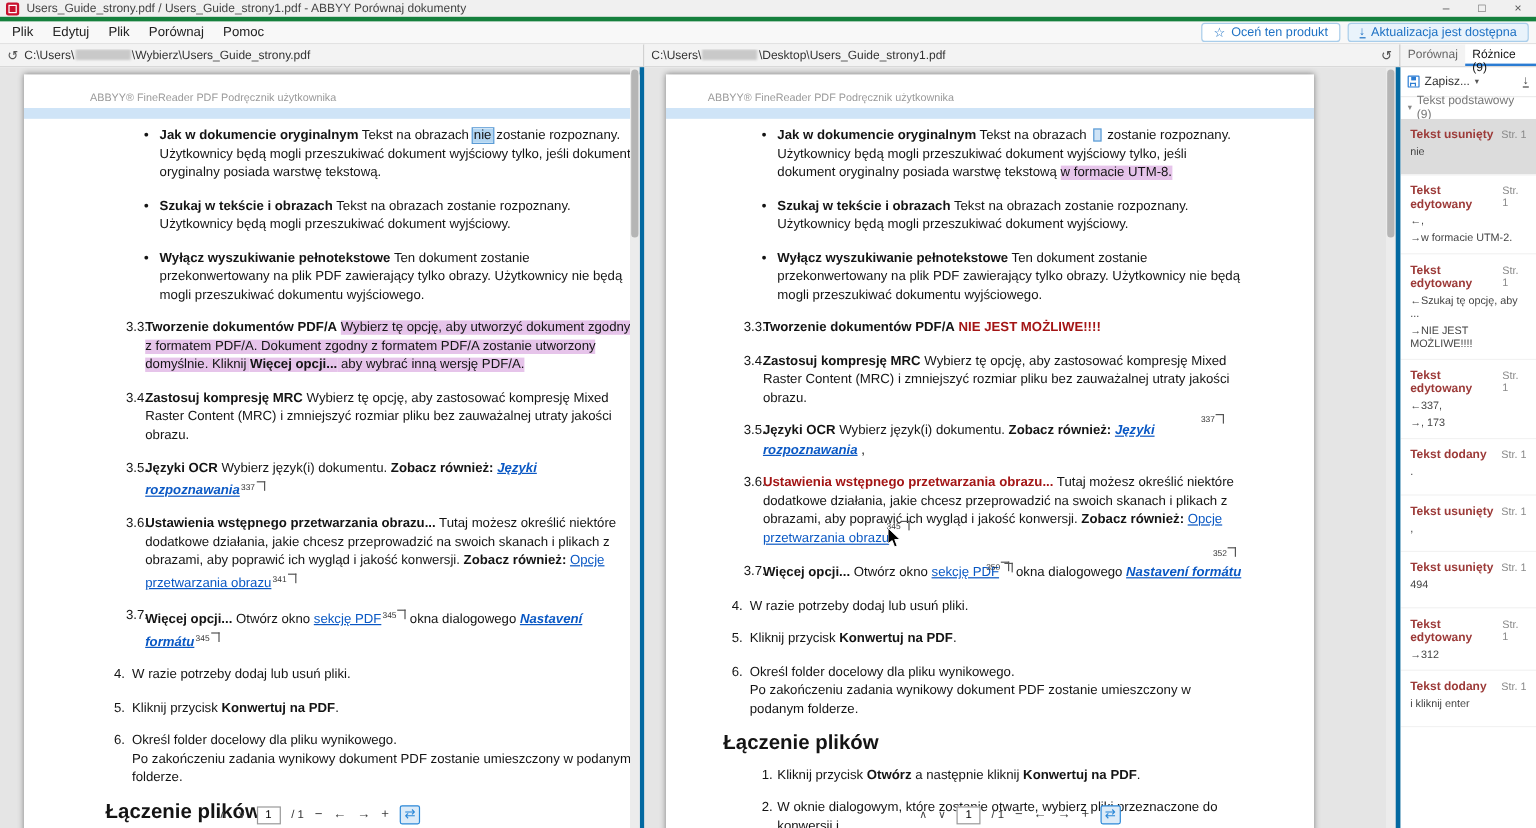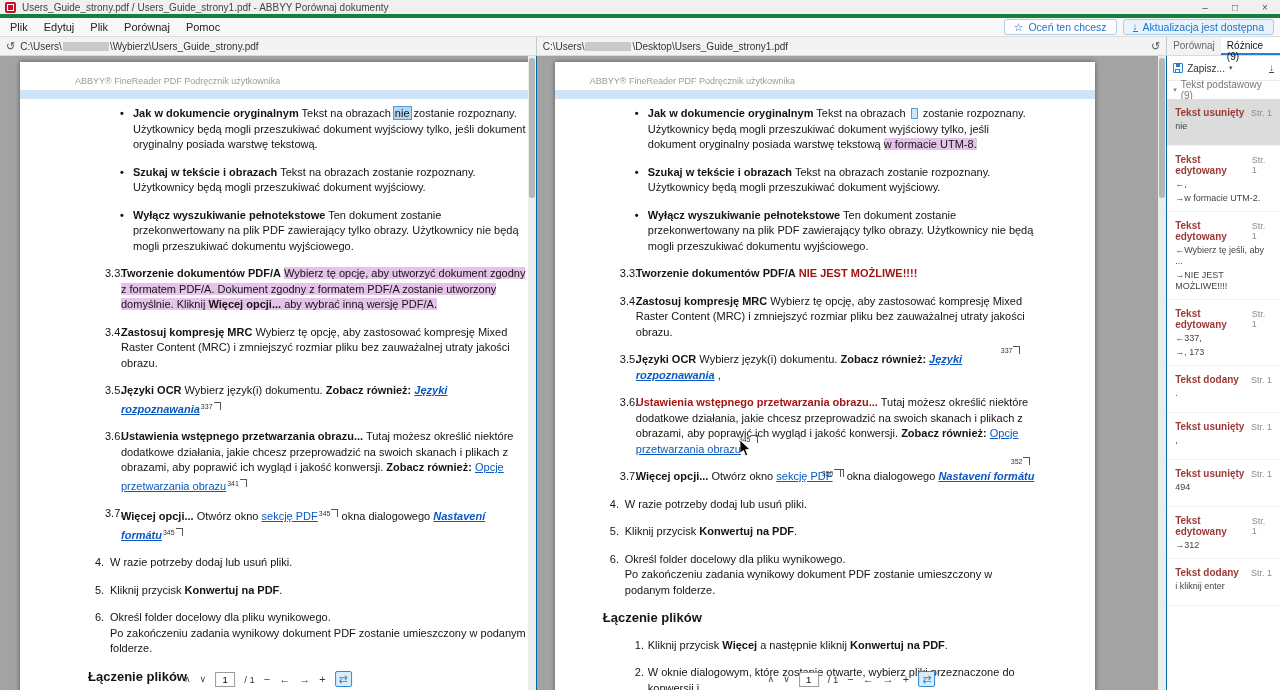--- a/index.html
+++ b/index.html
@@ -28,35 +28,35 @@
   .main{display:flex;height:653px;}
   .pane{position:relative;box-sizing:border-box;}
   .pane-left{width:585px;}
   .pane-right{width:687px;}
   .pane-header{height:19px;background:#f3f3f3;border-bottom:1px solid #d9d9d9;border-right:1px solid #c9c9c9;
     display:flex;align-items:center;font-size:10px;color:#333;padding:0 6px;gap:5px;box-sizing:border-box;white-space:nowrap;overflow:hidden;}
   .hist-icon{color:#555;font-size:11px;flex:0 0 auto;}
   .path{overflow:hidden;text-overflow:ellipsis;}
   .redacted{display:inline-block;width:46px;height:9px;background:#c9c9c9;border-radius:1px;filter:blur(0.7px);vertical-align:-1px;margin:0 1px;}
   .spacer{flex:1;}
-  .doc-area{position:absolute;top:19px;bottom:0;left:0;right:0;background:#a3a3a3;overflow:hidden;border-right:1px solid #0369a1;}
+  .doc-area{position:absolute;top:19px;bottom:0;left:0;right:0;background:#e5e5e5;overflow:hidden;border-right:4px solid #0369a1;}
 
   .page{position:absolute;top:6px;background:#fff;box-shadow:0 0 5px rgba(0,0,0,.45);height:940px;overflow:hidden;}
   .page-left{left:20px;width:550px;}
   .page-right{left:18px;width:540px;}
   .page-head{margin-top:14px;font-size:9px;color:#9a9a9a;}
   .page-left .page-head{padding-left:55px;}
   .page-right .page-head{padding-left:35px;}
   .stripe{height:9px;background:#cfe4f7;margin-top:4px;}
   .doc-content{margin-top:7px;font-size:11px;line-height:15.5px;color:#141414;}
   .page-left .doc-content{padding-right:40px;}
   .page-right .doc-content{padding-right:58px;}
 
   .para{position:relative;margin-bottom:12px;}
-  .para.k-h{margin-top:0;font-size:13px;}
+  .para.k-h{margin-top:0;font-size:17px;}
   .pmark{position:absolute;top:0;}
   .b{font-weight:bold;}
   .i{font-style:italic;}
   .link{color:#0a58c4;text-decoration:underline;cursor:pointer;}
   .red{color:#a31515;}
   .hl-pur{background:#e6c4ea;}
   .hl-sel{background:#b3d6f2;box-shadow:0 0 0 1px #5b9bd5;padding:0 1px;}
   .ins-caret{display:inline-block;width:7px;height:11px;background:#cfe4f7;border:1px solid #5b9bd5;vertical-align:-2px;margin:0 2px;box-sizing:border-box;}
   .ref{white-space:nowrap;}
   .refnum{font-size:7px;vertical-align:4px;color:#333;margin-left:1px;}
@@ -109,21 +109,21 @@
       <span class="wbtn">□</span>
       <span class="wbtn">×</span>
     </div>
   </div>
 
   <div class="menubar">
     <div class="menu-items"><span class="menu-item">Plik</span><span class="menu-item">Edytuj</span><span class="menu-item">Plik</span><span class="menu-item">Porównaj</span><span class="menu-item">Pomoc</span></div>
     <div class="menubar-right">
       <button class="pill">
         <span class="star-icon">☆</span>
-        <span>Oceń ten chcesz</span>
+        <span>Oceń ten produkt</span>
       </button>
       <button class="pill pill-update">
         <span class="dl-icon">↓</span>
         <span>Aktualizacja jest dostępna</span>
       </button>
     </div>
   </div>
 
   <div class="main">
 
@@ -184,21 +184,21 @@
               <div class="para k-bullet" style="padding-left: 93px;"><span class="pmark b" style="left: 80px;">•</span><span class="b">Wyłącz wyszukiwanie pełnotekstowe</span><span class=""> Ten dokument zostanie przekonwertowany na plik PDF zawierający tylko obrazy. Użytkownicy nie będą mogli przeszukiwać dokumentu wyjściowego.</span></div>
               <div class="para k-num1" style="padding-left: 81px;"><span class="pmark" style="left: 65px;">3.3.</span><span class="b">Tworzenie dokumentów PDF/A</span><span class=""> </span><span class="b red">NIE JEST MOŻLIWE!!!!</span></div>
               <div class="para k-num1" style="padding-left: 81px;"><span class="pmark" style="left: 65px;">3.4.</span><span class="b">Zastosuj kompresję MRC</span><span class=""> Wybierz tę opcję, aby zastosować kompresję Mixed Raster Content (MRC) i zmniejszyć rozmiar pliku bez zauważalnej utraty jakości obrazu.</span></div>
               <div class="para k-num1" style="padding-left: 81px;"><span class="pmark" style="left: 65px;">3.5.</span><span class="b">Języki OCR</span><span class=""> Wybierz język(i) dokumentu. </span><span class="b">Zobacz również:</span><span class=""> </span><span class="b i link">Języki rozpoznawania</span><span class="">  ,</span></div>
               <div class="para k-num1" style="padding-left: 81px;"><span class="pmark" style="left: 65px;">3.6.</span><span class="b red">Ustawienia wstępnego przetwarzania obrazu...</span><span class=""> Tutaj możesz określić niektóre dodatkowe działania, jakie chcesz przeprowadzić na swoich skanach i plikach z obrazami, aby poprawić ich wygląd i jakość konwersji. </span><span class="b">Zobacz również:</span><span class=""> </span><span class="link">Opcje przetwarzania obrazu</span></div>
               <div class="para k-num1" style="padding-left: 81px;"><span class="pmark" style="left: 65px;">3.7.</span><span class="b">Więcej opcji...</span><span class=""> Otwórz okno </span><span class="link">sekcję PDF</span><span class=""> </span><span class="ref"><span class="refcorner"></span></span><span class=""> okna dialogowego </span><span class="b i link">Nastavení formátu</span></div>
               <div class="para k-num2" style="padding-left: 70px;"><span class="pmark" style="left: 55px;">4.</span><span class="">W razie potrzeby dodaj lub usuń pliki.</span></div>
               <div class="para k-num2" style="padding-left: 70px;"><span class="pmark" style="left: 55px;">5.</span><span class="">Kliknij przycisk </span><span class="b">Konwertuj na PDF</span><span class="">.</span></div>
               <div class="para k-num2" style="padding-left: 70px;"><span class="pmark" style="left: 55px;">6.</span><span class="">Określ folder docelowy dla pliku wynikowego.</span><br><span class="">Po zakończeniu zadania wynikowy dokument PDF zostanie umieszczony w podanym folderze.</span></div>
               <div class="para k-h" style="padding-left: 48px;"><span class="b">Łączenie plików</span></div>
-              <div class="para k-num3" style="padding-left: 93px;"><span class="pmark" style="left: 80px;">1.</span><span class="">Kliknij przycisk </span><span class="b">Więcej</span><span class=""> a następnie kliknij </span><span class="b">Konwertuj na PDF</span><span class="">.</span></div>
+              <div class="para k-num3" style="padding-left: 93px;"><span class="pmark" style="left: 80px;">1.</span><span class="">Kliknij przycisk </span><span class="b">Otwórz</span><span class=""> a następnie kliknij </span><span class="b">Konwertuj na PDF</span><span class="">.</span></div>
               <div class="para k-num3" style="padding-left: 93px;"><span class="pmark" style="left: 80px;">2.</span><span class="">W oknie dialogowym, które zostanie otwarte, wybierz pliki przeznaczone do konwersji i</span><br></div>
             </div>
           <span class="mouse-cursor" style="left:185px;top:378px">
             <svg width="12" height="17" viewBox="0 0 12 17">
                 <polygon points="0,0 0,13 3.5,10.5 5.5,15.8 7.6,14.8 5.6,9.6 10,9.6" fill="#000" stroke="#fff" stroke-width="0.8"></polygon>
               </svg>
           </span>
         <span class="float-ref" style="left: 445px; top: 281px;"><span class="refnum">337</span><span class="refcorner"></span></span>
             <span class="float-ref" style="left: 183px; top: 370px;"><span class="refnum">345</span><span class="refcorner"></span></span>
             <span class="float-ref" style="left: 266px; top: 404px;"><span class="refnum">350</span><span class="refcorner"></span></span>
@@ -250,21 +250,21 @@
               <span class="diff-page">Str. 1</span>
             </div>
             <div class="diff-line">←,</div>
             <div class="diff-line">→w formacie UTM-2.</div>
           </div>
           <div class="diff-item">
             <div class="diff-head">
               <span class="diff-type">Tekst edytowany</span>
               <span class="diff-page">Str. 1</span>
             </div>
-            <div class="diff-line">←Wybierz tę jeśli, aby ...</div>
+            <div class="diff-line">←Szukaj tę opcję, aby ...</div>
             <div class="diff-line">→NIE JEST MOŻLIWE!!!!</div>
           </div>
           <div class="diff-item">
             <div class="diff-head">
               <span class="diff-type">Tekst edytowany</span>
               <span class="diff-page">Str. 1</span>
             </div>
             <div class="diff-line">←337,</div>
             <div class="diff-line">→, 173</div>
           </div>

